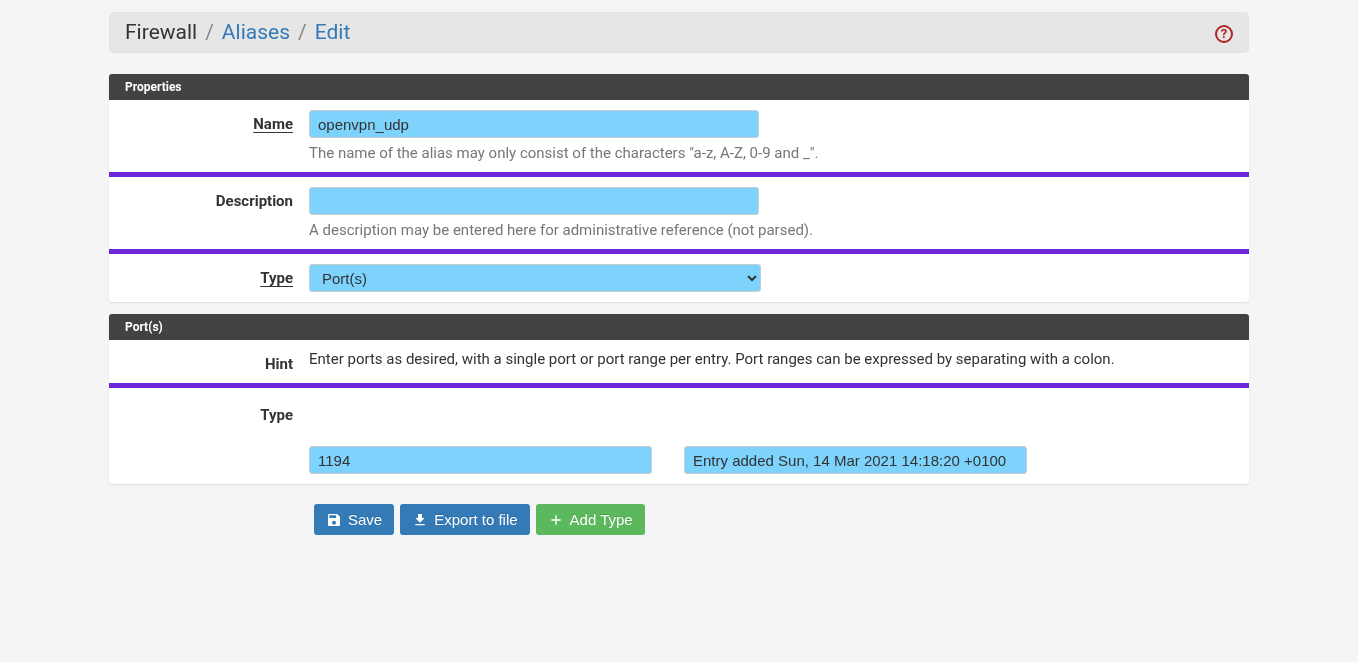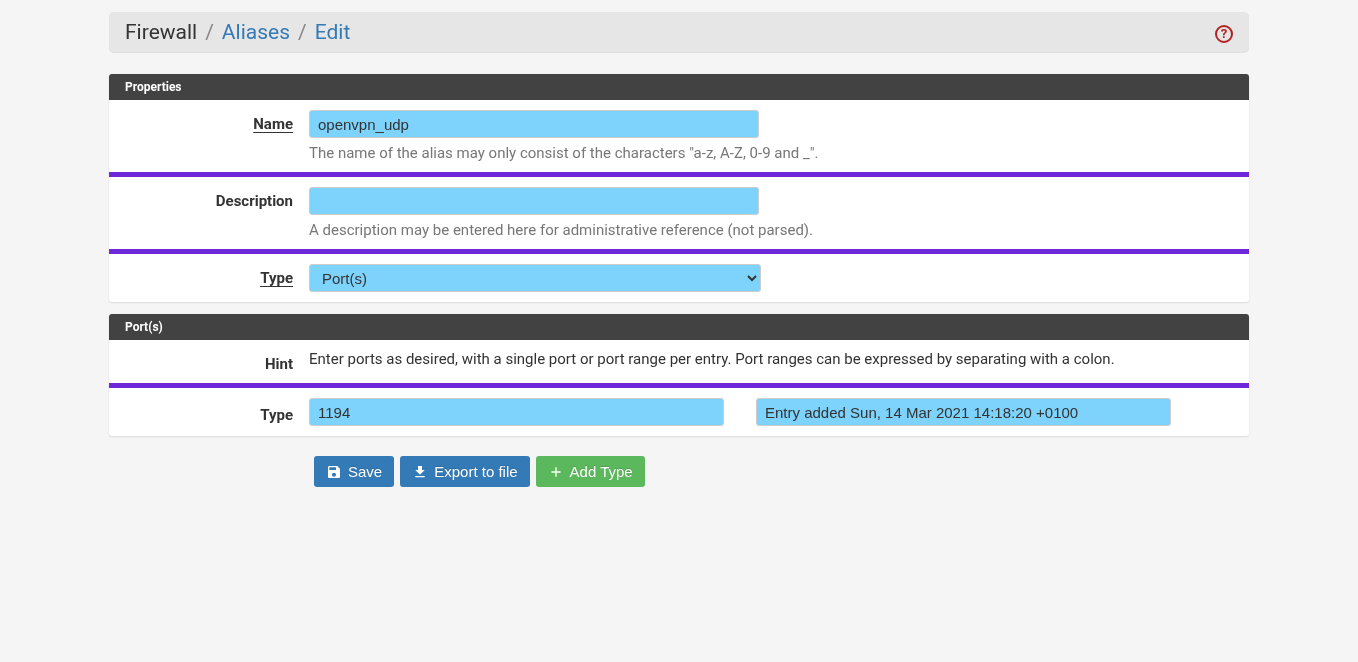--- a/index.html
+++ b/index.html
@@ -24,21 +24,21 @@
     .form-content { flex: 1; padding-right: 16px; }
     
     input[type="text"], select { height: 28px; border: 1px solid #ccc; border-radius: 3px; padding: 2px 8px; font-size: 15px; color: #333; background: #7dd3fc; }
     input[type="text"] { width: 450px; }
     select { width: 452px; appearance: auto; }
     .help-text { color: #777; font-size: 15px; margin-top: 6px; display: block; }
     .hint-row .help-text { margin-top: 0; color: #333; }
     .hint-row .form-label { font-weight: bold; text-decoration: none; }
     
     .port-row { display: flex; gap: 32px; }
-    .port-row input { width: 415px; }
+    .port-row input { width: 343px; margin-top: 48px; }
     
     .buttons { margin-top: 20px; padding-left: 205px; display: flex; gap: 6px; }
     .btn { display: inline-flex; align-items: center; gap: 6px; border: none; border-radius: 3px; color: #fff; padding: 7px 12px; font-size: 15px; cursor: pointer; text-shadow: 0 -1px 0 rgba(0,0,0,0.15); }
     .btn-primary { background: #337ab7; }
     .btn-success { background: #5cb85c; }
     .icon { display: inline-flex; }
     svg { display:block; }
   </style>
 </head>
 <body>

